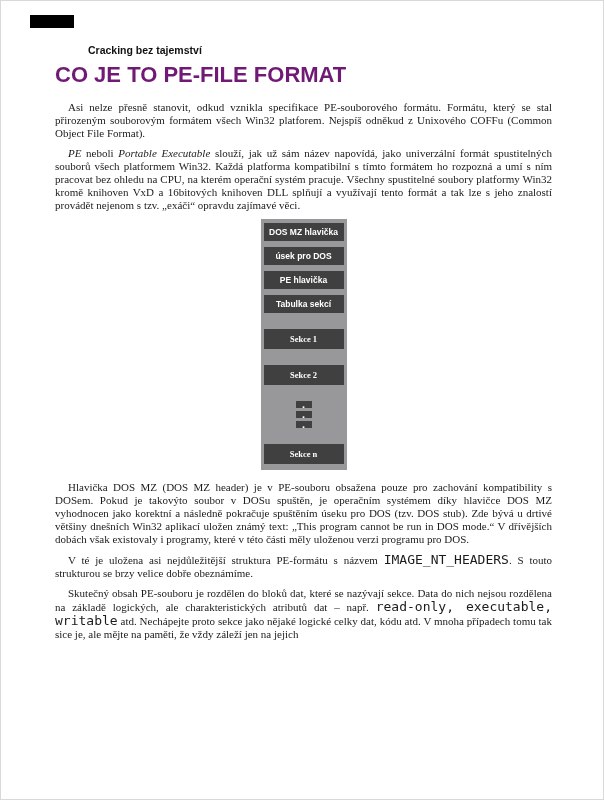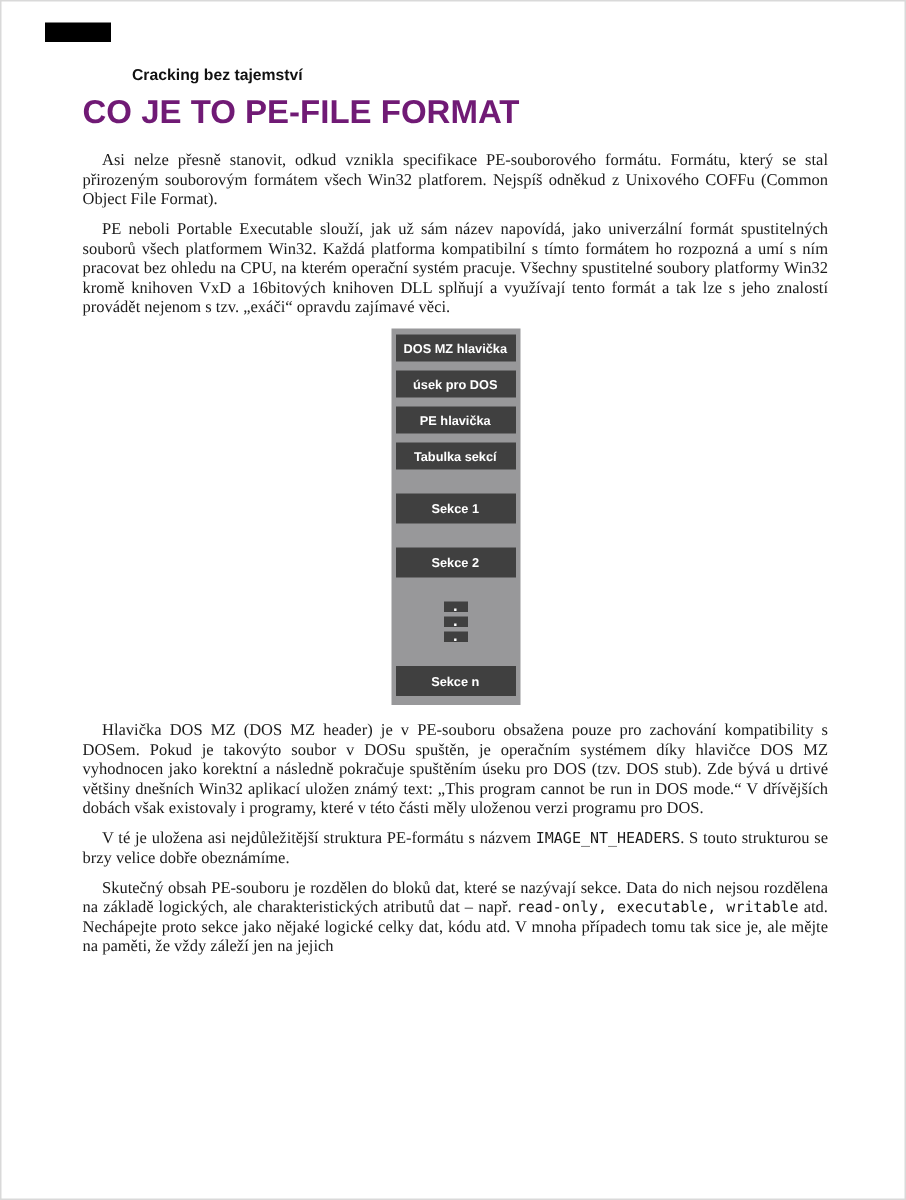--- a/index.html
+++ b/index.html
@@ -11,31 +11,31 @@
   .header{position:absolute;top:12px;left:30px;width:540px;height:40px;}
   .page-num{font:bold 15px "Liberation Sans",sans-serif;color:#111;}
   .black-bar{width:44px;height:13px;background:#000;margin-top:3px;}
   .running-title{position:absolute;left:58px;top:32px;font:bold 10.5px "Liberation Sans",sans-serif;color:#111;}
   .content{position:absolute;left:55px;top:62px;width:497px;}
   h1.page-title{font:bold 22px "Liberation Sans",sans-serif;color:#701a75;margin:0 0 13px 0;letter-spacing:0;}
   .para{
     text-align:justify;font-size:11px;line-height:13px;margin:0 0 7px 0;
     text-indent:13px;
   }
-  .it{}
-  .mono{font-family:"DejaVu Sans Mono","Liberation Mono",monospace;font-size:10px;}
+  .it{font-style:italic;}
+  .mono{font-family:"DejaVu Sans Mono","Liberation Mono",monospace;font-size:13px;}
   .diagram-wrap{display:flex;justify-content:center;margin:6px 0 11px 0;}
   .pe-column{background:#98989a;padding:4px 3px;width:86px;box-sizing:border-box;}
   .pe-box{
     background:#404040;color:#ffffff;text-align:center;
     font:bold 8.5px "Liberation Sans",sans-serif;
     padding:4px 1px;margin:0 0 6px 0;
   }
   .pe-box.head{margin-bottom:6px;}
-  .pe-box.section{margin-top:16px;margin-bottom:16px;padding:5px 1px;}
+  .pe-box.section{margin-top:16px;margin-bottom:16px;padding:5px 1px;font-family:Liberation Serif, serif;}
   .pe-box.dot{
     display:flex;align-items:center;justify-content:center;
     width:16px;height:7px;margin:3px auto;padding:0;font-size:11px;line-height:7px;
   }
   .pe-column > .pe-box:last-child{margin-bottom:2px;}
 </style>
 </head>
 <body>
 
 <div class="header">

